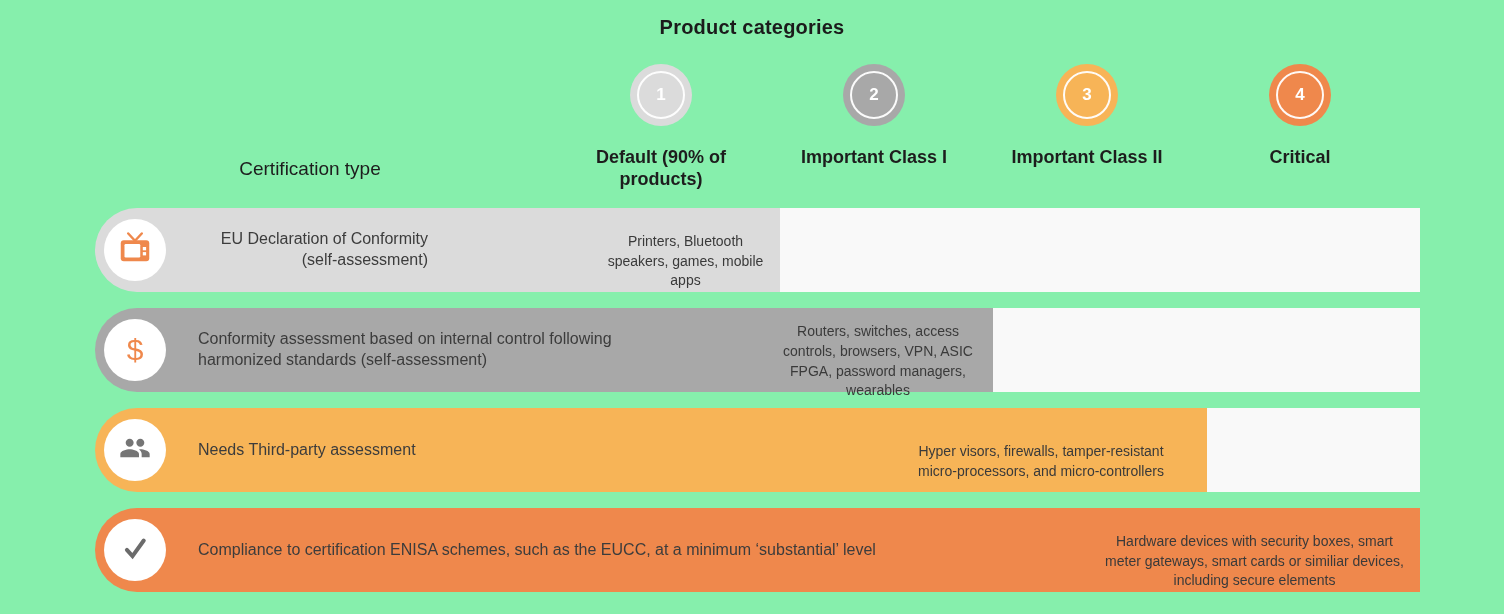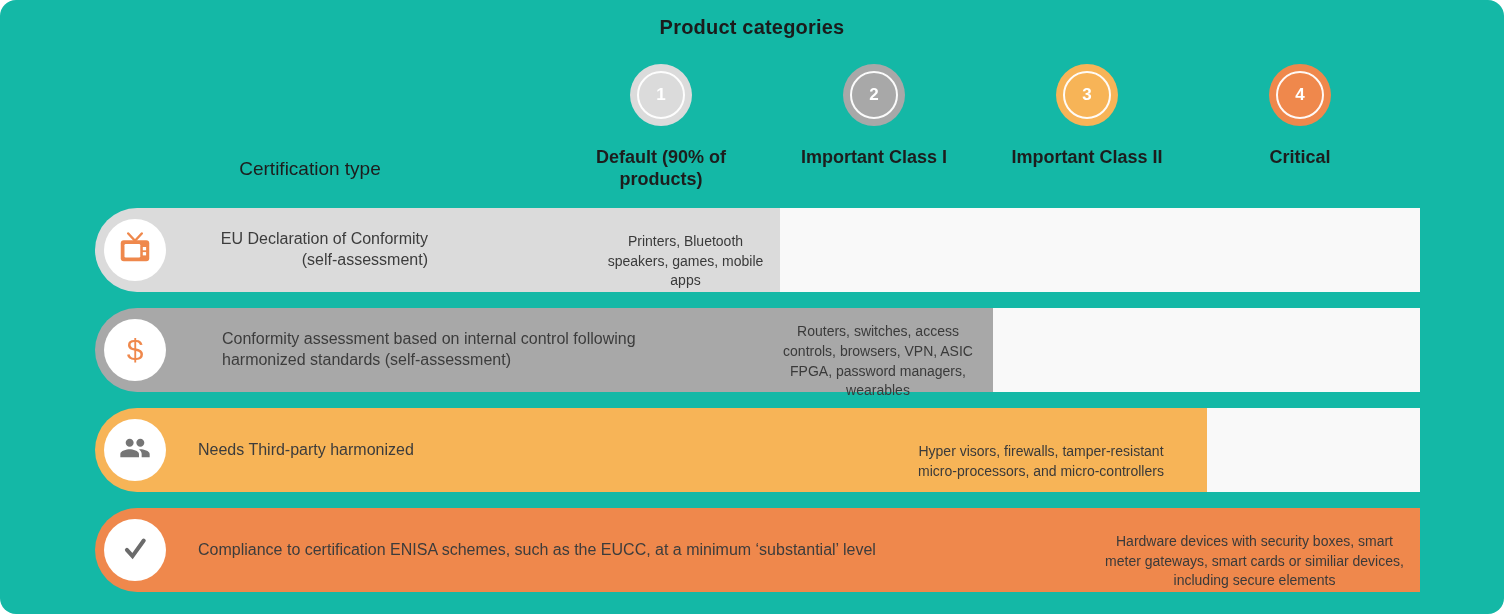--- a/index.html
+++ b/index.html
@@ -1,19 +1,19 @@
 <!DOCTYPE html>
 <html><head>
 <meta charset="utf-8">
 <style>
   html, body { margin: 0; padding: 0; background: #ffffff; }
   body { font-family: "Liberation Sans", sans-serif; }
   .canvas {
     position: relative; width: 1504px; height: 614px;
-    background: #14b8a6; overflow: hidden; border-radius: 16px;
+    background: #86efac; overflow: hidden;
     -webkit-font-smoothing: antialiased;
   }
 
   
   .title {
     position: absolute; top: 16px; left: 0; right: 0;
     text-align: center; font-size: 20px; font-weight: 700;
     color: #1b1b1b; letter-spacing: .2px;
   }
 
@@ -62,21 +62,21 @@
     background: #ffffff; border-radius: 50%;
     display: flex; align-items: center; justify-content: center;
   }
 
   .row .rlabel {
     position: absolute; left: 198px; top: 0; height: 84px;
     display: flex; align-items: center;
     font-size: 16px; color: #3c3c3c; line-height: 1.3;
   }
   .row-1 .rlabel { max-width: 230px; text-align: right; }
-  .row-2 .rlabel { max-width: 460px; margin-left: 24px; }
+  .row-2 .rlabel { max-width: 460px; }
 
   .row .products {
     position: absolute; top: 0; height: 107px;
     display: flex; align-items: center; justify-content: center;
     text-align: center; font-size: 14px; color: #3a3a3a; line-height: 1.4;
   }
   .row-1 .products { right: 736px; width: 165px; }
   .row-2 .products { right: 526px; width: 200px; }
   .row-3 .products { right: 328px; width: 270px; }
   .row-4 .products { right: 92px;  width: 315px; }
@@ -145,21 +145,21 @@
   <div class="row row-3">
     <div class="track" style="background-color: rgb(249, 249, 249);"></div>
     <div class="bar" style="background-color: rgb(247, 180, 87);"></div>
     <div class="badge">
       <span>
         <svg width="32" height="32" viewBox="0 0 24 24" fill="#757575">
           <path d="M16 11c1.66 0 2.99-1.34 2.99-3S17.66 5 16 5c-1.66 0-3 1.34-3 3s1.34 3 3 3zm-8 0c1.66 0 2.99-1.34 2.99-3S9.66 5 8 5C6.34 5 5 6.34 5 8s1.34 3 3 3zm0 2c-2.33 0-7 1.17-7 3.5V19h14v-2.5c0-2.33-4.67-3.5-7-3.5zm8 0c-.29 0-.62.02-.97.05 1.16.84 1.97 1.97 1.97 3.45V19h6v-2.5c0-2.33-4.67-3.5-7-3.5z"></path>
         </svg>
       </span>
     </div>
-    <div class="rlabel">Needs Third-party harmonized</div>
+    <div class="rlabel">Needs Third-party assessment</div>
     <div class="products">Hyper visors, firewalls, tamper-resistant micro-processors, and micro-controllers</div>
   </div>
 
   <div class="row row-4">
 
     <div class="bar" style="background-color: rgb(239, 136, 76);"></div>
     <div class="badge">
       <span>
         <svg width="30" height="30" viewBox="0 0 24 24">
           <path d="M5.5 13.5 L10 18.5 L19 6" fill="none" stroke="#6b6b6b" stroke-width="3.2" stroke-linecap="round" stroke-linejoin="miter"></path>

